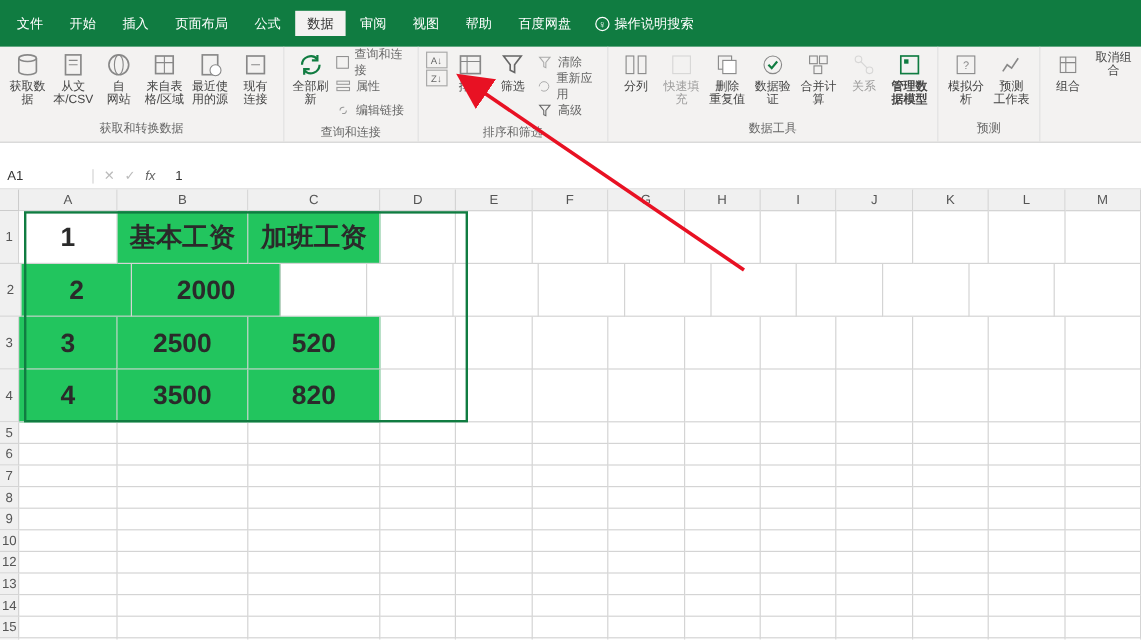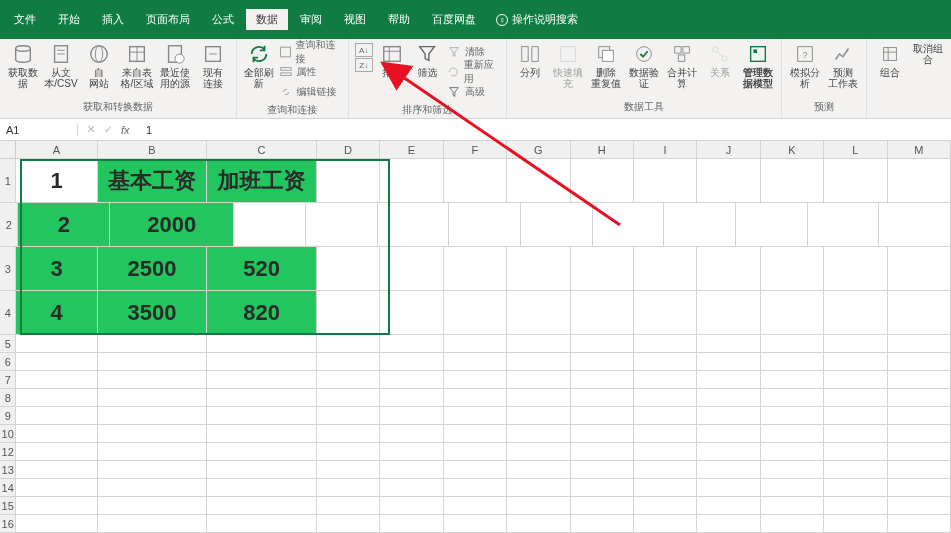--- a/index.html
+++ b/index.html
@@ -23,21 +23,21 @@
 .vstack { display: flex; flex-direction: column; gap: 2px; }
 .btn-sm { display: flex; align-items: center; gap: 4px; font-size: 10px; color: #666; cursor: pointer; height: 18px; }
 .btn-sm .ico-s { width: 14px; height: 14px; }
 .sort-ab { display: flex; flex-direction: column; gap: 1px; }
 .sort-ab .sb { width: 18px; height: 14px; border: 1px solid #aaa; font-size: 8px; display: flex; align-items: center; justify-content: center; color: #666; }
 
 
 svg { display: block; }
 
 
-.fbar { height: 22px; display: flex; align-items: center; border-bottom: 1px solid #d4d4d4; font-size: 11px; background: #fff; }
+.fbar { height: 22px; display: flex; align-items: center; border-bottom: 1px solid #d4d4d4; font-size: 11px; background: #fff; margin-top: 17px; }
 .namebox { width: 78px; border-right: 1px solid #d4d4d4; padding: 0 6px; color: #333; }
 .fbar .ctrl { width: 60px; display: flex; align-items: center; justify-content: center; gap: 8px; color: #999; }
 .fbar .fx { font-style: italic; color: #666; }
 .fbar .fval { padding-left: 8px; color: #333; }
 
 
 .grid-wrap { position: relative; }
 .colhdrs { display: flex; height: 18px; background: #f0f0f0; }
 .corner { width: 20px; border-right: 1px solid #ccc; border-bottom: 1px solid #ccc; background: #f0f0f0; }
 .ch { border-right: 1px solid #d4d4d4; border-bottom: 1px solid #d4d4d4; font-size: 11px; color: #555; display: flex; align-items: center; justify-content: center; background: #f0f0f0; }

